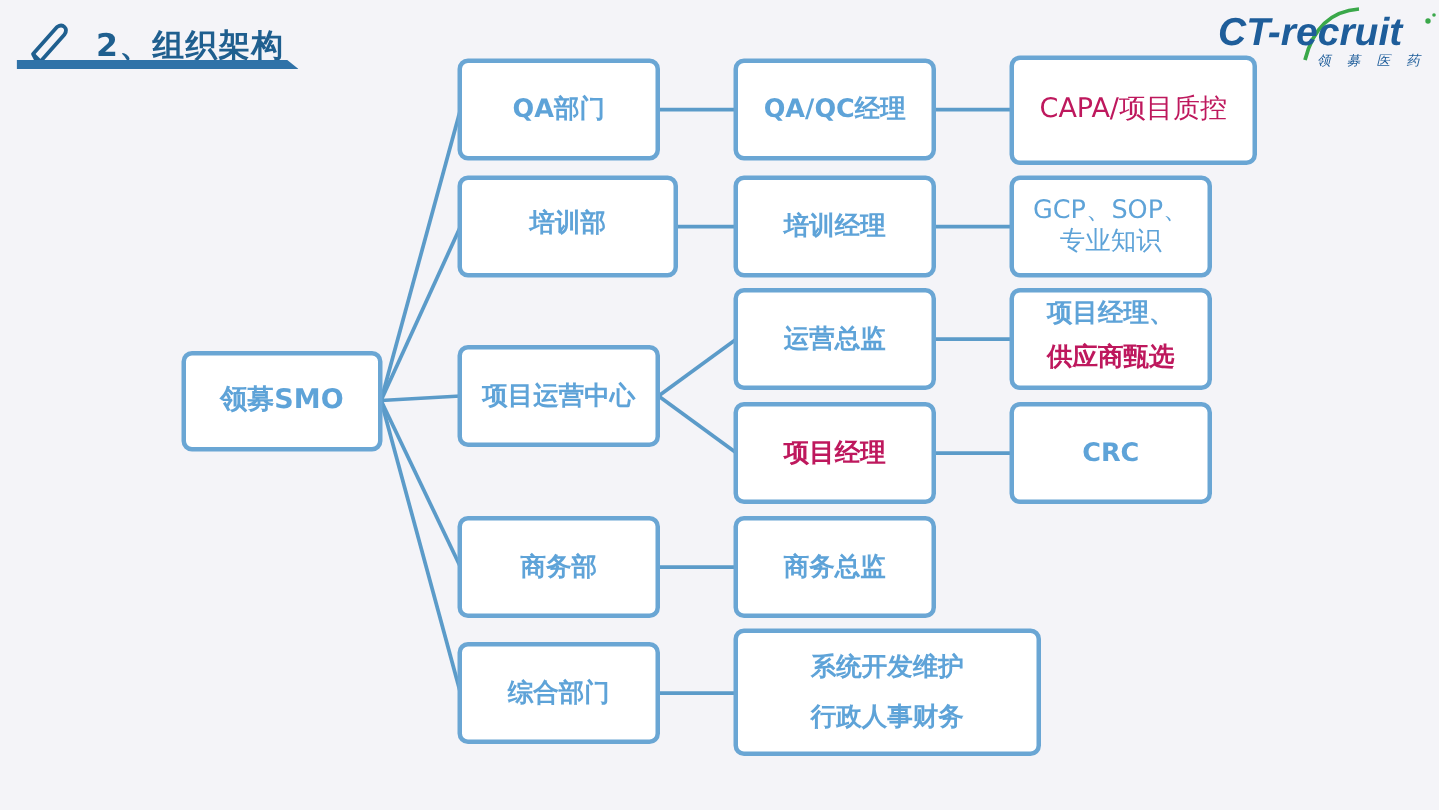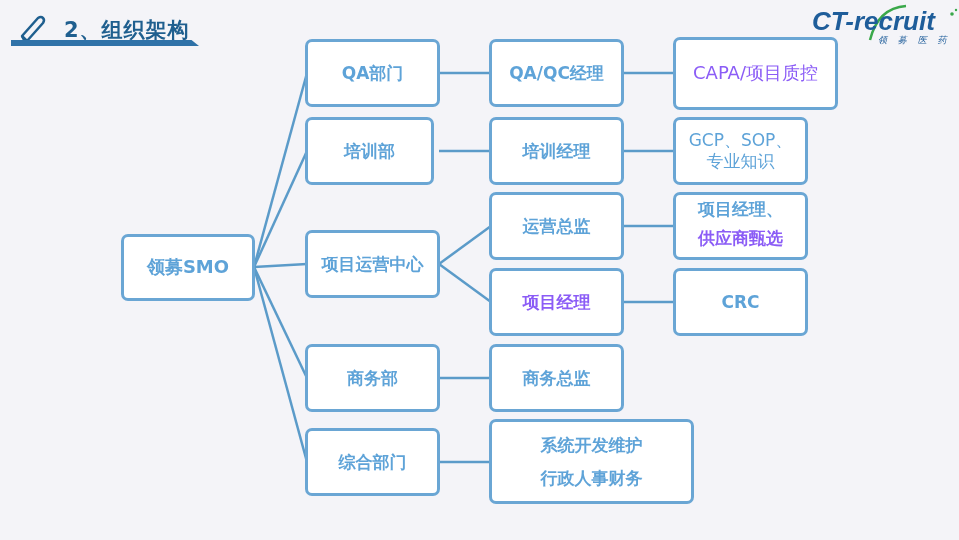--- a/index.html
+++ b/index.html
@@ -29,21 +29,21 @@
   }
   .logo-swoosh { position: absolute; left: 0; top: 0; width: 150px; height: 44px; }
   svg.links { position: absolute; left: 0; top: 0; width: 959px; height: 540px; }
   .node {
     position: absolute; box-sizing: border-box; background: #ffffff;
     border: 3px solid #6aa6d4; border-radius: 7px;
     display: flex; flex-direction: column; align-items: center; justify-content: center;
     text-align: center; color: #5ea3d8; font-weight: bold; font-size: 17px; line-height: 1.35;
   }
   .node.light { font-weight: normal; }
-  .red { color: #8b5cf6; }
+  .red { color: #be185d; }
   .n-line { display: block; white-space: nowrap; }
 </style>
 </head>
 <body>
 
 <div class="title-wrap">
   <svg class="title-icon" viewBox="0 0 30 30">
     <path d="M6 26 L4 22 L20 4 Q23 2 25 4 Q27 6 25 9 L9 27 Z" fill="none" stroke="#1f5f8f" stroke-width="2.5" stroke-linejoin="round"></path>
     <path d="M4 22 L9 27" stroke="#1f5f8f" stroke-width="2.5"></path>
   </svg>
@@ -81,21 +81,21 @@
   </g>
 </svg>
 
 <div class="node" style="left:121px;top:234px;width:134px;height:67px;font-size:18px;">
   <span class="n-line">领募SMO</span>
 </div>
 
 <div class="node" style="left:305px;top:39px;width:135px;height:68px;">
   <span class="n-line">QA部门</span>
 </div>
-<div class="node" style="left:305px;top:117px;width:129px;height:68px;">
+<div class="node" style="left:305px;top:117px;width:147px;height:68px;font-family:Liberation Mono, monospace;">
   <span class="n-line">培训部</span>
 </div>
 <div class="node" style="left:305px;top:230px;width:135px;height:68px;">
   <span class="n-line">项目运营中心</span>
 </div>
 <div class="node" style="left:305px;top:344px;width:135px;height:68px;">
   <span class="n-line">商务部</span>
 </div>
 <div class="node" style="left:305px;top:428px;width:135px;height:68px;align-items:center;">
   <span class="n-line">综合部门</span>

